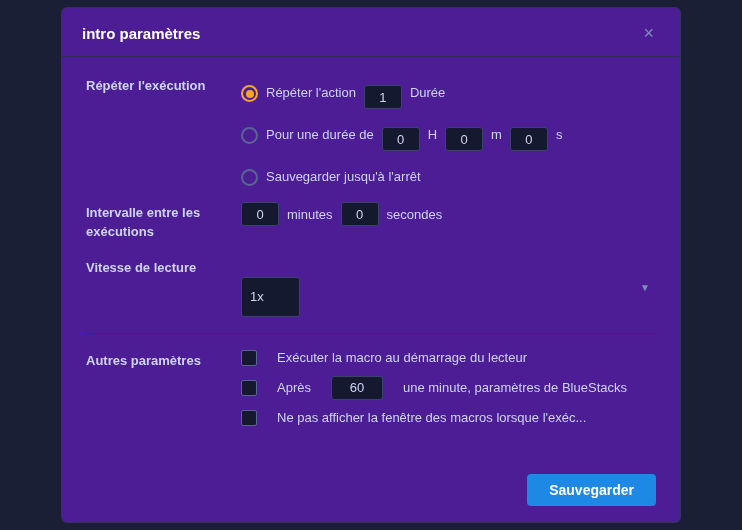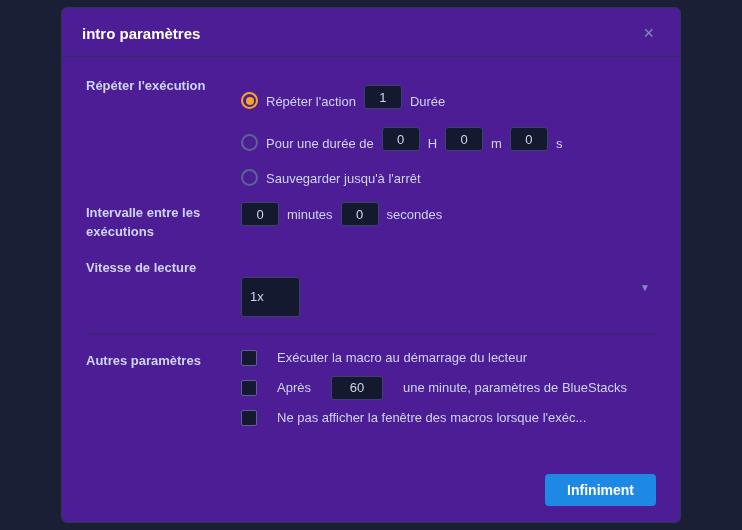--- a/index.html
+++ b/index.html
@@ -68,21 +68,21 @@
 
     .row-content {
       display: flex;
       flex-direction: column;
       gap: 8px;
       flex: 1;
     }
 
     .radio-line {
       display: flex;
-      align-items: flex-end;
+      align-items: flex-start;
       gap: 8px;
       font-size: 13px;
       margin-top: 10px;
     }
 
     
     .radio-custom {
       width: 17px;
       height: 17px;
       border-radius: 50%;
@@ -317,15 +317,15 @@
           <div class="checkbox-custom"></div>
           <span>Ne pas afficher la fenêtre des macros lorsque l'exéc...</span>
         </div>
 
       </div>
     </div>
 
   </div>
 
   <div class="dialog-footer">
-    <button class="save-btn">Infiniment</button>
+    <button class="save-btn">Sauvegarder</button>
   </div>
 </div>
 
 </body></html>

